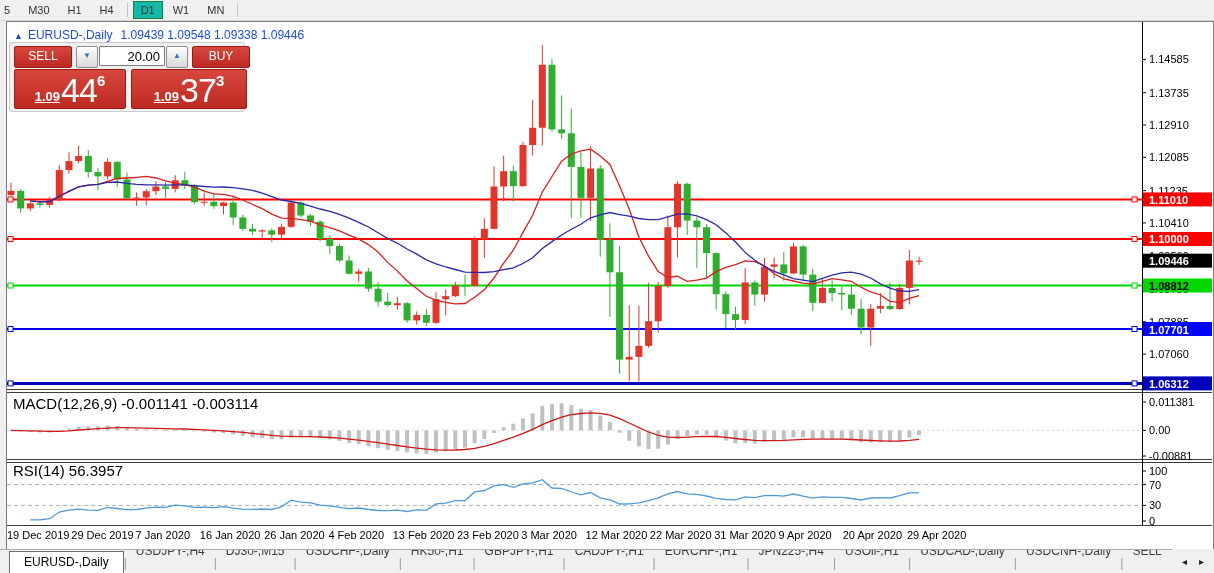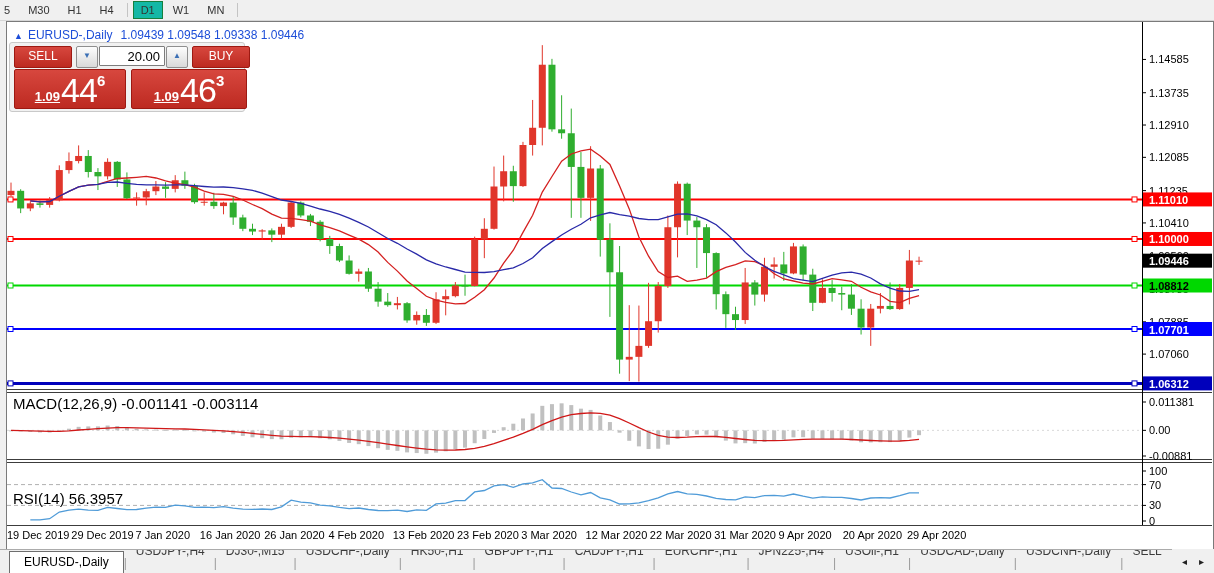--- a/index.html
+++ b/index.html
@@ -32,21 +32,21 @@
   .px-box{height:38px;color:#fff;display:flex;align-items:flex-end;justify-content:center;padding:0 2px;}
   #sell-box{width:106px;margin-right:5px;}
   #buy-box{width:110px;}
   .px-small{font-size:13px;font-weight:bold;margin:0 1px 4px 0;text-decoration:underline;}
   .px-big{font-size:34px;line-height:36px;font-weight:400;letter-spacing:-1px;margin-top:21px;}
   .px-sup{font-size:15px;font-weight:bold;align-self:flex-start;margin-top:2px;}
 
   
   .pane-label{position:absolute;font-size:15px;color:#000;white-space:nowrap;}
   #macd-label{left:6px;top:373px;}
-  #rsi-label{left:6px;top:468px;}
+  #rsi-label{left:6px;top:440px;}
 
   
   #tab-bar{position:absolute;left:0;top:549px;width:1214px;height:24px;background:#f0f0f0;border-top:1px solid #ababab;display:flex;align-items:flex-end;font-size:12px;color:#3c3c3c;white-space:nowrap;overflow:hidden;}
   .tab{padding:3px 9px 16px 9px;}
   .tab.active{background:#fff;border:1px solid #6e6e6e;border-bottom:none;margin-left:9px;padding:3px 14px 5px 14px;color:#000;}
   .tab-div{color:#9a9a9a;padding:3px 0 4px 0;}
   #tab-scroll{position:absolute;right:0;top:549px;height:24px;background:#f0f0f0;display:flex;align-items:center;padding:0 4px;font-size:10px;color:#222;}
   #tab-scroll span{padding:0 6px;}
 </style>
 </head>
@@ -481,21 +481,21 @@
         <div id="buy-btn" class="btn-red" style="margin-left:4px;">BUY</div>
       </div>
       <div class="oc-row2">
         <div id="sell-box" class="px-box btn-red">
           <span class="px-small">1.09</span>
           <span class="px-big">44</span>
           <span class="px-sup">6</span>
         </div>
         <div id="buy-box" class="px-box btn-red">
           <span class="px-small">1.09</span>
-          <span class="px-big">46</span>
+          <span class="px-big">37</span>
           <span class="px-sup">3</span>
         </div>
       </div>
     </div>
 
     <div id="macd-label" class="pane-label">MACD(12,26,9) -0.001141 -0.003114</div>
     <div id="rsi-label" class="pane-label">RSI(14) 56.3957</div>
   </div>
 
   <div id="tab-bar">

